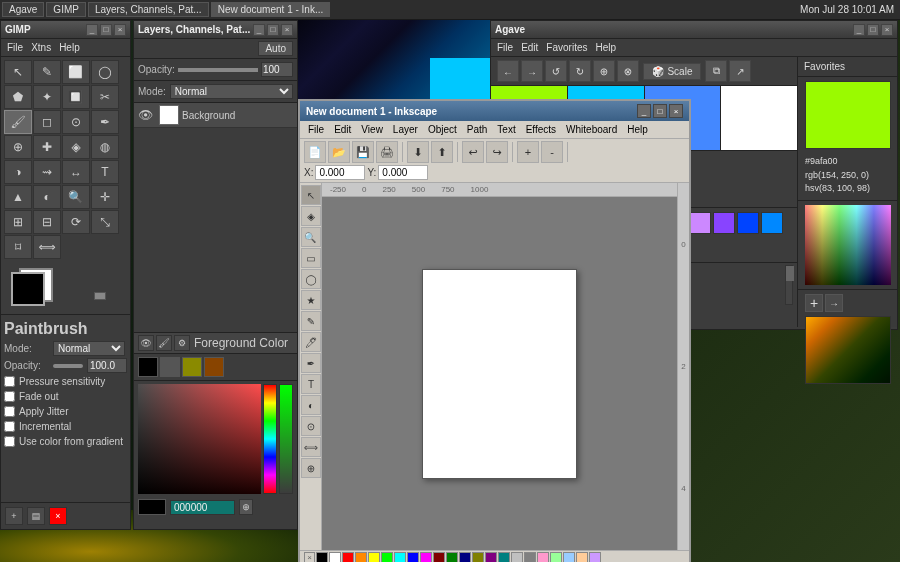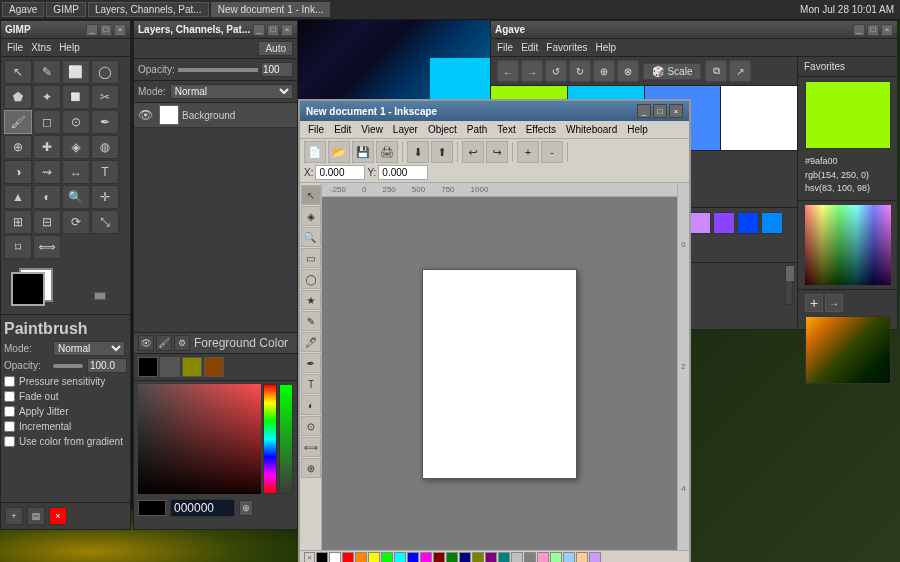--- a/index.html
+++ b/index.html
@@ -621,21 +621,21 @@
   <div style="position:relative;margin:3px 4px;height:110px;display:flex;gap:2px;">
     <div style="flex:1;background:linear-gradient(to right,#000,#800,#f00);position:relative;overflow:hidden;">
       <div style="position:absolute;top:0;left:0;right:0;bottom:0;background:linear-gradient(to bottom,rgba(255,255,255,0.3),rgba(0,0,0,0.9));"></div>
     </div>
     <div style="width:14px;background:linear-gradient(to bottom,#f00,#ff0,#0f0,#0ff,#00f,#f0f,#f00);border:1px solid #333;"></div>
     <div style="width:14px;background:linear-gradient(to bottom,#0f0,rgba(0,255,0,0));border:1px solid #333;"></div>
   </div>
 
   <div style="display:flex;align-items:center;gap:4px;padding:2px 4px;">
     <div style="width:28px;height:16px;background:#000;border:1px solid #555;"></div>
-    <input type="text" style="background: #0f172a; border: 1px solid rgb(51, 51, 51); color: rgb(238, 238, 238); font-size: 12px; width: 65px; padding: 1px 3px;" value="000000">
+    <input type="text" style="background: #0f766e; border: 1px solid rgb(51, 51, 51); color: rgb(238, 238, 238); font-size: 10px; width: 65px; padding: 1px 3px;" value="000000">
     <div style="width:14px;height:16px;background:#555;border:1px solid #333;display:flex;align-items:center;justify-content:center;color:#ccc;font-size:9px;cursor:pointer;">⊕</div>
   </div>
 </div>
 
 <div style="position:absolute;bottom:0;left:0;width:302px;height:52px;background:linear-gradient(135deg,#1a2a0a 0%,#2a3a1a 30%,#3a4a2a 60%,#4a5a3a 80%,#5a6a4a 100%);z-index:5;overflow:hidden;">
   <div style="position:absolute;bottom:0;left:0;width:100%;height:52px;background:radial-gradient(ellipse at 30% 80%,#aa8800 0%,#334400 50%,#001100 100%);opacity:0.9;"></div>
 </div>
 
 <div class="agave-window">
   <div class="window-titlebar">

